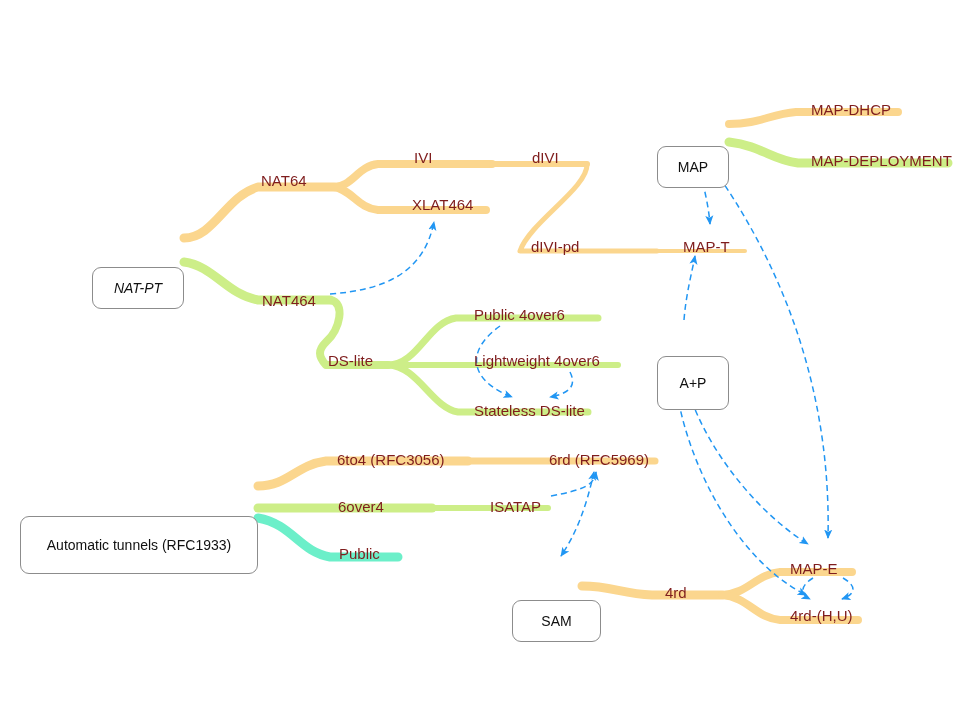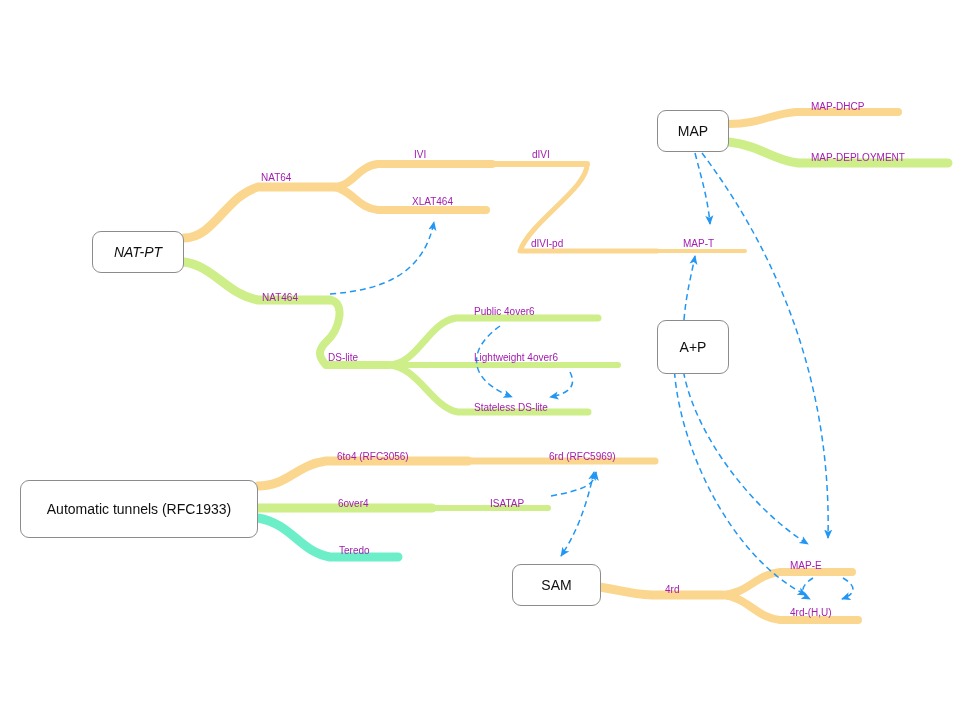--- a/index.html
+++ b/index.html
@@ -26,25 +26,26 @@
     background: #ffffff;
     border: 1.6px solid #8c8c8c;
     border-radius: 9px;
     color: #101010;
     font-size: 14px;
     display: flex;
     align-items: center;
     justify-content: center;
     white-space: nowrap;
     z-index: 5;
+    margin-top: 36px;
   }
   .blabel {
     position: absolute;
-    color: #a21caf;
-    font-size: 10px;
+    color: #7f1d1d;
+    font-size: 15px;
     white-space: nowrap;
     line-height: 1;
     z-index: 4;
   }
 </style>
 </head>
 <body>
 
 <div id="canvas">
 
@@ -178,21 +179,21 @@
   <div class="blabel" style="left:811px; top:153px;">MAP-DEPLOYMENT</div>
 
   <div class="blabel" style="left:337px; top:452px;">6to4 (RFC3056)</div>
 
   <div class="blabel" style="left:536px; top:452px;margin-left:13px;">6rd (RFC5969)</div>
 
   <div class="blabel" style="left:338px; top:499px;">6over4</div>
 
   <div class="blabel" style="left:490px; top:499px;">ISATAP</div>
 
-  <div class="blabel" style="left:339px; top:546px;">Teredo</div>
+  <div class="blabel" style="left:339px; top:546px;">Public</div>
 
   <div class="blabel" style="left:665px; top:585px;">4rd</div>
 
   <div class="blabel" style="left:790px; top:561px;">MAP-E</div>
 
   <div class="blabel" style="left:790px; top:608px;">4rd-(H,U)</div>
 
 </div>
 
 </body></html>

